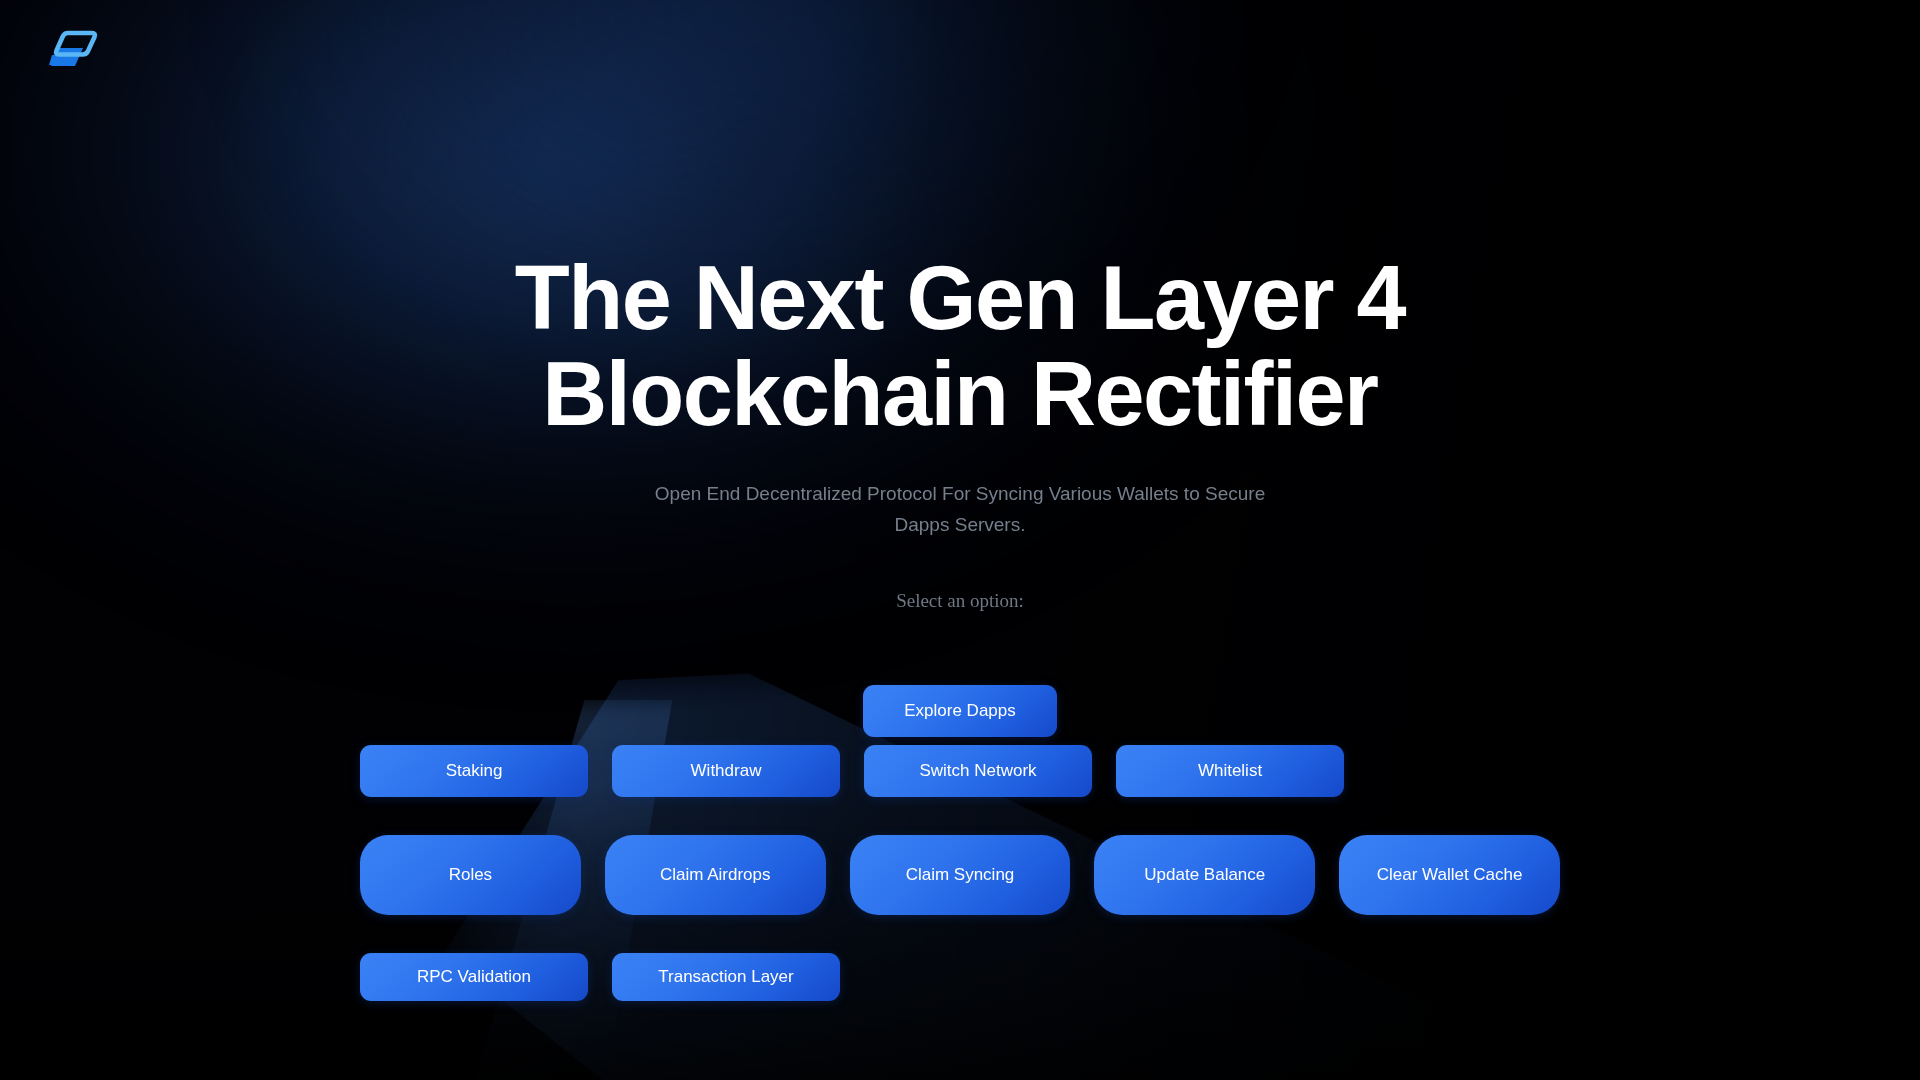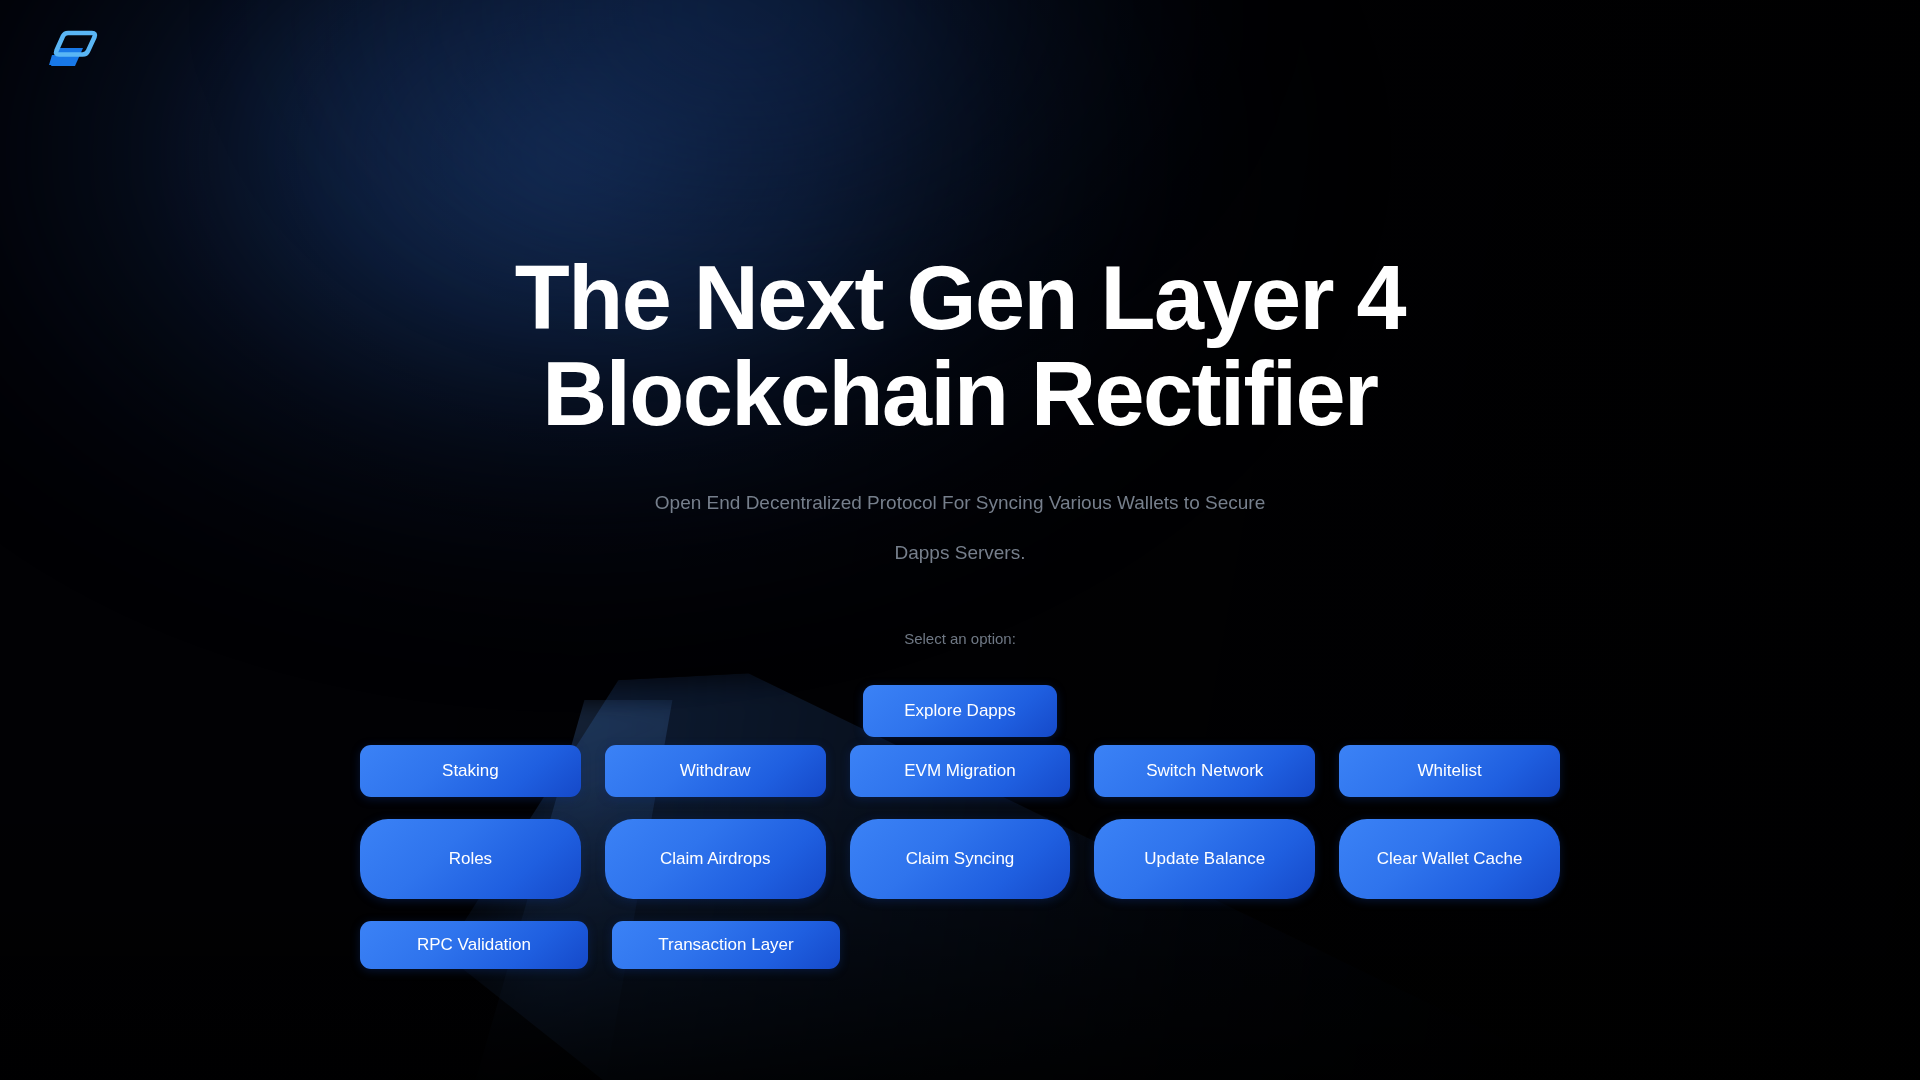--- a/index.html
+++ b/index.html
@@ -143,33 +143,34 @@
     font-weight:700;
     letter-spacing:-1.5px;
     max-width:1200px;
     margin:0 auto;
   }
 
   .hero-subtitle {
     margin-top:36px;
     color:#767f8c;
     font-size:19px;
-    line-height:50px;
+    line-height:31px;
     font-weight:400;
     max-width:640px;
     margin-left:auto;
     margin-right:auto;
   }
 
   .select-prompt {
     margin-top:49px;
     color:#6f7885;
-    font-size:15px;
+    font-size:19px;
     line-height:24px;
     font-weight:400;
+    font-family:Liberation Serif, serif;
   }
 
   
   .btn {
     display:flex;
     align-items:center;
     justify-content:center;
     text-align:center;
     border:none;
     border-radius:11px;
@@ -200,21 +201,21 @@
   }
 
   .grid-wrap {
     position:absolute;
     left:0;
     top:745px;
     width:1920px;
     display:flex;
     flex-direction:column;
     align-items:center;
-    gap:22px;
+    gap:38px;
   }
 
   .btn-row {
     display:flex;
     gap:24px;
     justify-content:flex-start;
     width:1200px;
     margin:0 auto;
   }
 
@@ -255,21 +256,20 @@
 
   <div class="explore-wrap">
     <button class="btn btn-explore">Explore Dapps</button>
   </div>
 
   <div class="grid-wrap">
 
     <div class="btn-row row-a">
       <button class="btn btn-grid">Staking</button>
       <button class="btn btn-grid">Withdraw</button>
-      <button class="btn btn-grid">EVM Migration</button>
       <button class="btn btn-grid">Switch Network</button>
       <button class="btn btn-grid">Whitelist</button>
     </div>
 
     <div class="btn-row row-b">
       <button class="btn btn-grid">Roles</button>
       <button class="btn btn-grid">Claim Airdrops</button>
       <button class="btn btn-grid">Claim Syncing</button>
       <button class="btn btn-grid">Update Balance</button>
       <button class="btn btn-grid">Clear Wallet Cache</button>

